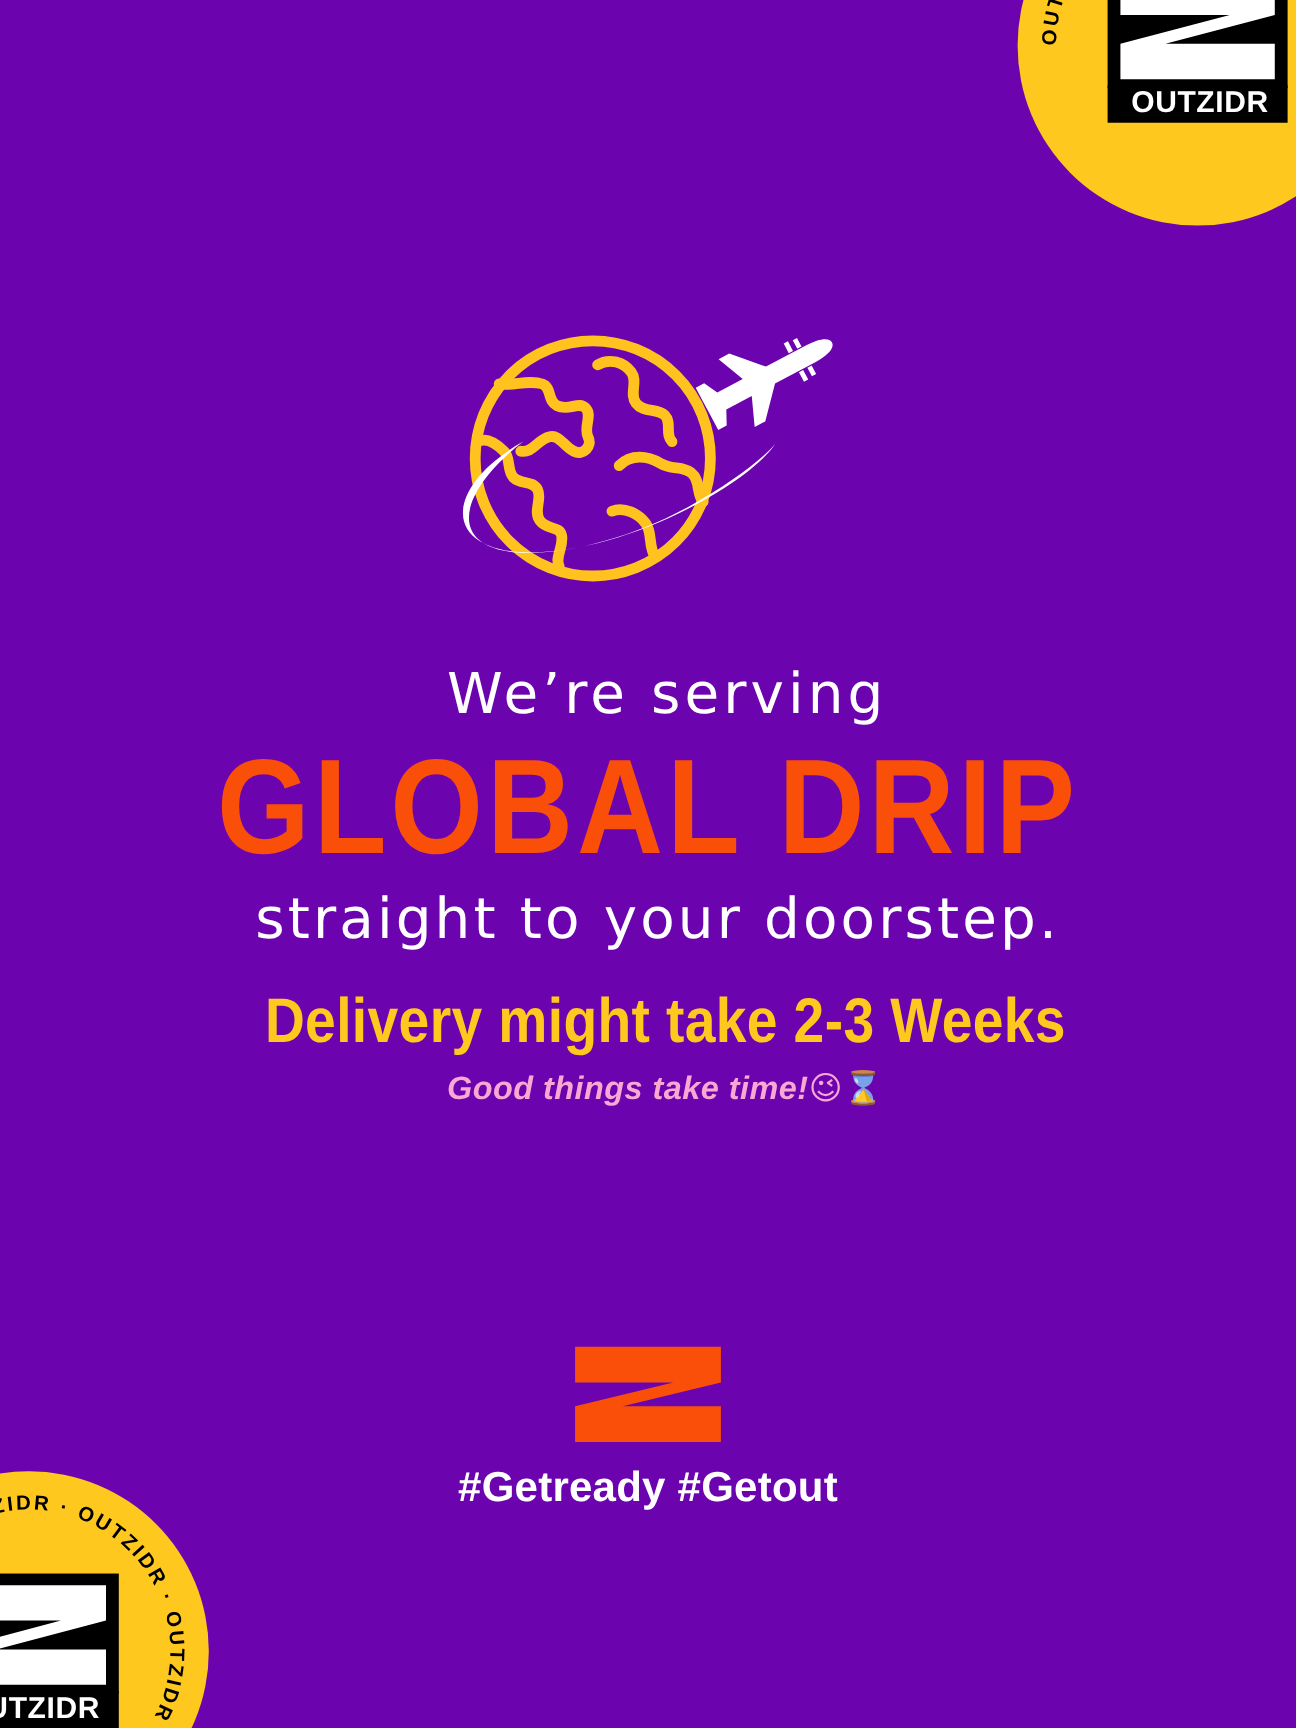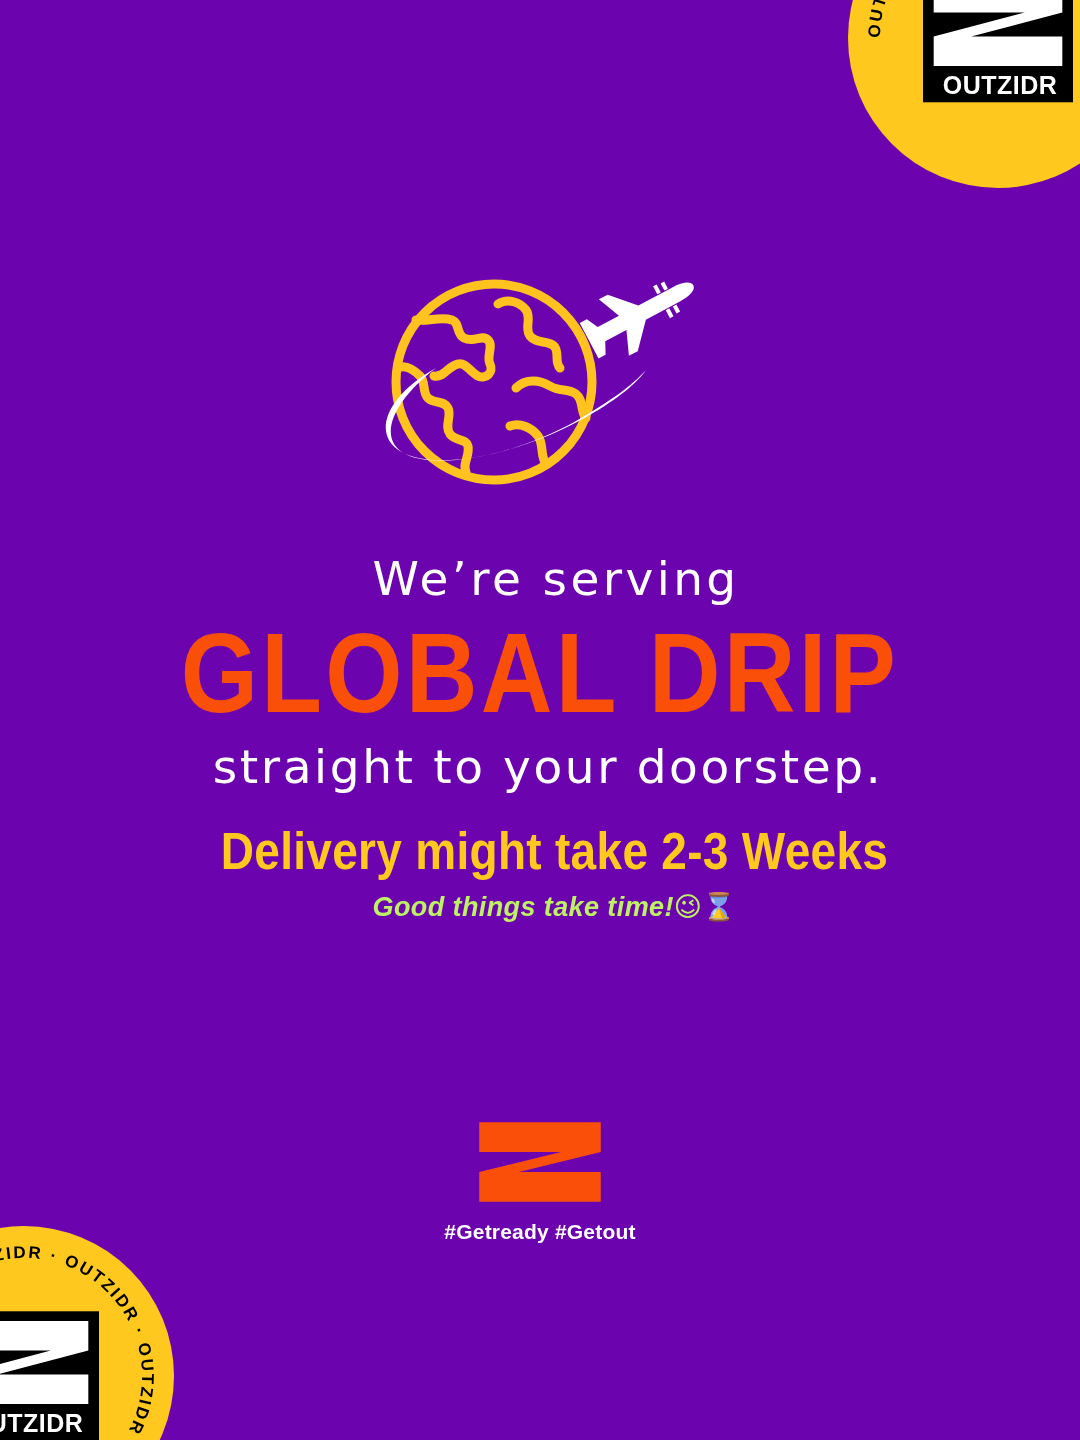--- a/index.html
+++ b/index.html
@@ -140,21 +140,21 @@
     color: #FFC81E;
     font-size: 46px;
     font-weight: 800;
     letter-spacing: 0.3px;
     line-height: 1.1;
     font-family: "Liberation Sans", sans-serif;
     transform: scaleY(1.14);
     transform-origin: center top;
   }
   .notice-sub {
-    color: #bef264;
+    color: #f9a8d4;
     font-size: 27px;
     font-weight: 700;
     font-style: italic;
     letter-spacing: 0.4px;
     margin-top: 18px;
     font-family: "Liberation Sans", sans-serif;
   }
   .emoji {
     font-family: "DejaVu Sans", sans-serif;
     font-style: normal;
@@ -169,21 +169,21 @@
     text-align: center;
   }
   .footer-logo {
     display: block;
     margin: 0 auto;
     width: 124px;
     height: 88px;
   }
   .footer-tag {
     color: #ffffff;
-    font-size: 21px;
+    font-size: 35px;
     font-weight: 800;
     letter-spacing: 0.2px;
     margin-top: 14px;
     font-family: "Liberation Sans", sans-serif;
   }
 </style>
 </head>
 <body>
 
 <div id="poster">

